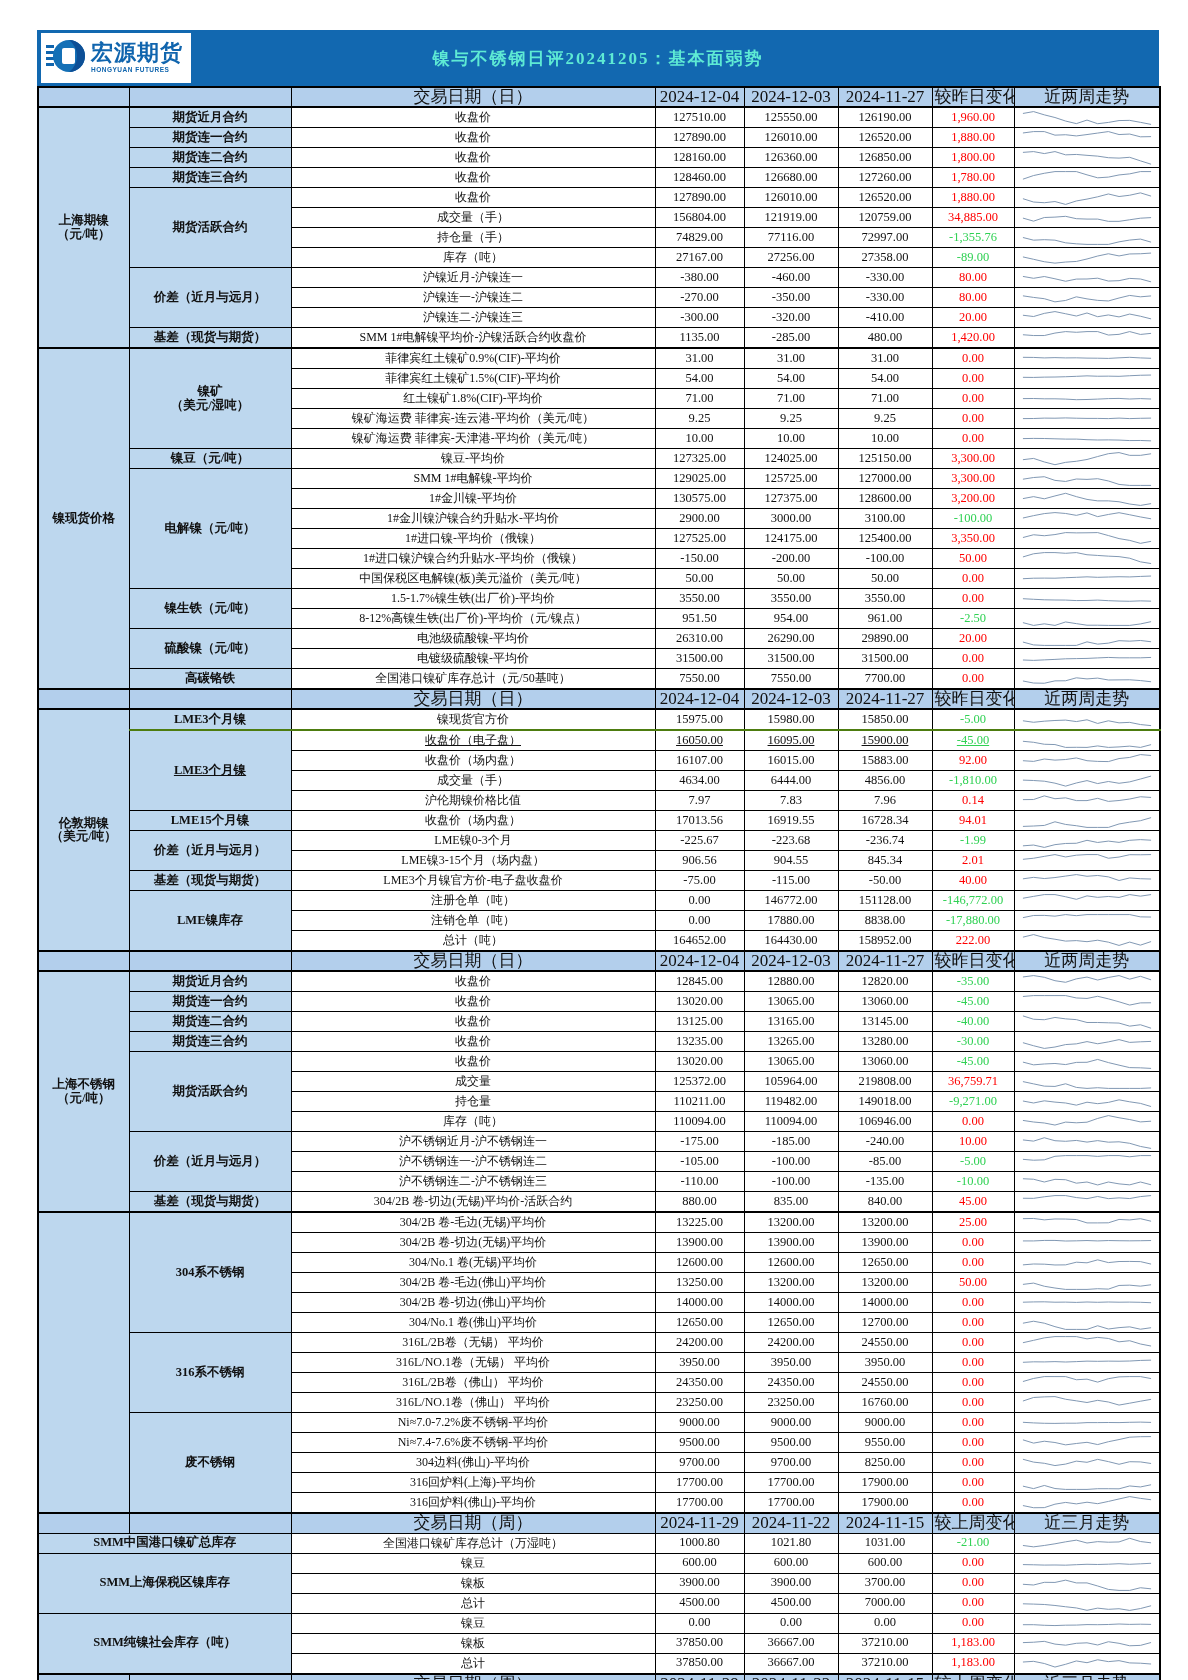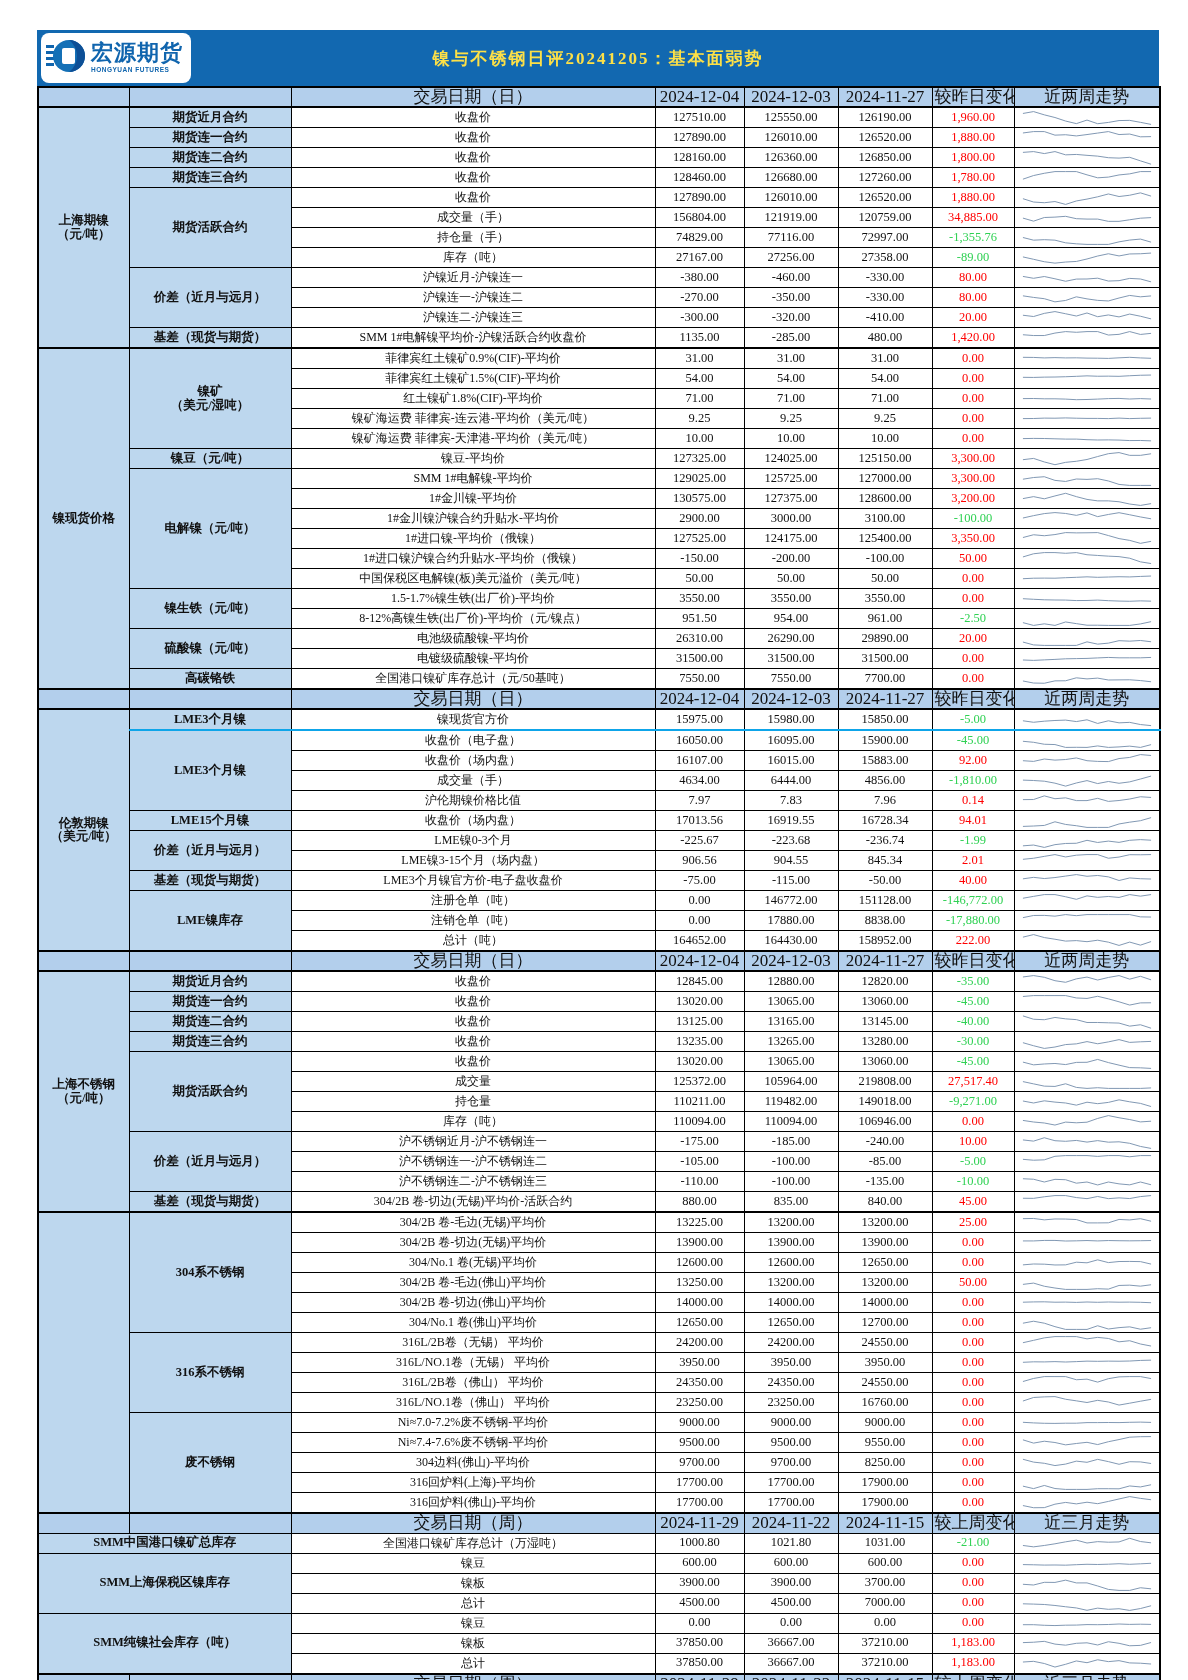--- a/index.html
+++ b/index.html
@@ -3,35 +3,35 @@
 <meta charset="utf-8">
 <style>
   html,body{margin:0;padding:0;}
   body{width:1188px;height:1680px;overflow:hidden;background:#ffffff;
        font-family:"Liberation Sans","DejaVu Sans",sans-serif;}
   .page{padding:30px 0 0 37px;}
   
   .banner{position:relative;width:1122px;height:56px;background:var(--banner,#1268b0);
           display:flex;align-items:center;justify-content:center;}
   .logo{position:absolute;left:4px;top:3px;width:150px;height:50px;background:#fff;
-        border-radius:8px;display:flex;align-items:center;padding:0 4px;box-sizing:border-box;}
+        border-radius:0;display:flex;align-items:center;padding:0 4px;box-sizing:border-box;}
   .logo-mark{flex:0 0 auto;margin-right:4px;}
   .logo-text{display:flex;flex-direction:column;line-height:1;}
   .logo-cn{color:#1065ae;font-weight:bold;font-size:22px;letter-spacing:1px;
            font-family:"Liberation Serif","DejaVu Serif",serif;}
   .logo-en{color:#1065ae;font-weight:bold;font-size:6.5px;letter-spacing:.5px;margin-top:3px;}
-  .title{color:#fde047;font-weight:bold;font-size:17px;letter-spacing:2px;
+  .title{color:#5eead4;font-weight:bold;font-size:17px;letter-spacing:2px;
          font-family:"Liberation Serif","DejaVu Serif",serif;}
   
   table{border-collapse:collapse;table-layout:fixed;width:1122px;border:2px solid #000;}
   td{border:1px solid #000;height:20px;padding:0 2px;box-sizing:border-box;
      text-align:center;vertical-align:middle;font-size:12px;line-height:1.05;
      overflow:hidden;white-space:nowrap;color:#111;}
   tr.thick-top td{border-top:2px solid #000;}
-  td.group-thick{border-top:2px solid #0ea5e9;}
+  td.group-thick{border-top:2px solid #4d7c0f;text-decoration:underline;}
   .sec-cell,.sub-cell{background:var(--label-bg,#bdd7ee);font-weight:bold;white-space:pre-line;
       font-family:"Liberation Serif","DejaVu Serif",serif;font-size:12.5px;}
   .header-row td{background:var(--header-bg,#b3cfec);
       font-family:"Liberation Serif","DejaVu Serif",serif;font-size:17px;}
   .ind-cell{font-family:"Liberation Serif","DejaVu Serif",serif;}
   .val-cell,.chg-cell{font-family:"Liberation Serif","DejaVu Serif",serif;font-size:12.5px;}
   .chg-cell.up{color:var(--up,#ff0000);}
   .chg-cell.down{color:var(--down,#2fd153);}
   .spk-cell{padding:0;}
   .spk-cell svg{display:block;margin:1px auto 0 auto;}
@@ -686,21 +686,21 @@
             <svg width="138" height="18" viewBox="0 0 140 18">
               <polyline points="5.0,9.1 15.8,11.9 26.7,11.0 37.5,10.5 48.3,11.6 59.2,9.4 70.0,9.3 80.8,6.4 91.7,9.6 102.5,12.2 113.3,14.7 124.2,14.9 135.0,15.5" fill="none" stroke="#7f96b2" stroke-width="1"></polyline>
             </svg>
           </td>
         </tr>
         <tr class="data-row">
           <td class="ind-cell">成交量</td>
           <td class="val-cell">125372.00</td>
           <td class="val-cell">105964.00</td>
           <td class="val-cell">219808.00</td>
-          <td class="chg-cell up">27,517.40</td>
+          <td class="chg-cell up">36,759.71</td>
           <td class="spk-cell">
             <svg width="138" height="18" viewBox="0 0 140 18">
               <polyline points="5.0,8.6 15.8,10.9 26.7,13.2 37.5,13.5 48.3,10.8 59.2,14.5 70.0,15.5 80.8,14.8 91.7,15.5 102.5,15.5 113.3,15.5 124.2,15.5 135.0,15.0" fill="none" stroke="#7f96b2" stroke-width="1"></polyline>
             </svg>
           </td>
         </tr>
         <tr class="data-row">
           <td class="ind-cell">持仓量</td>
           <td class="val-cell">110211.00</td>
           <td class="val-cell">119482.00</td>

